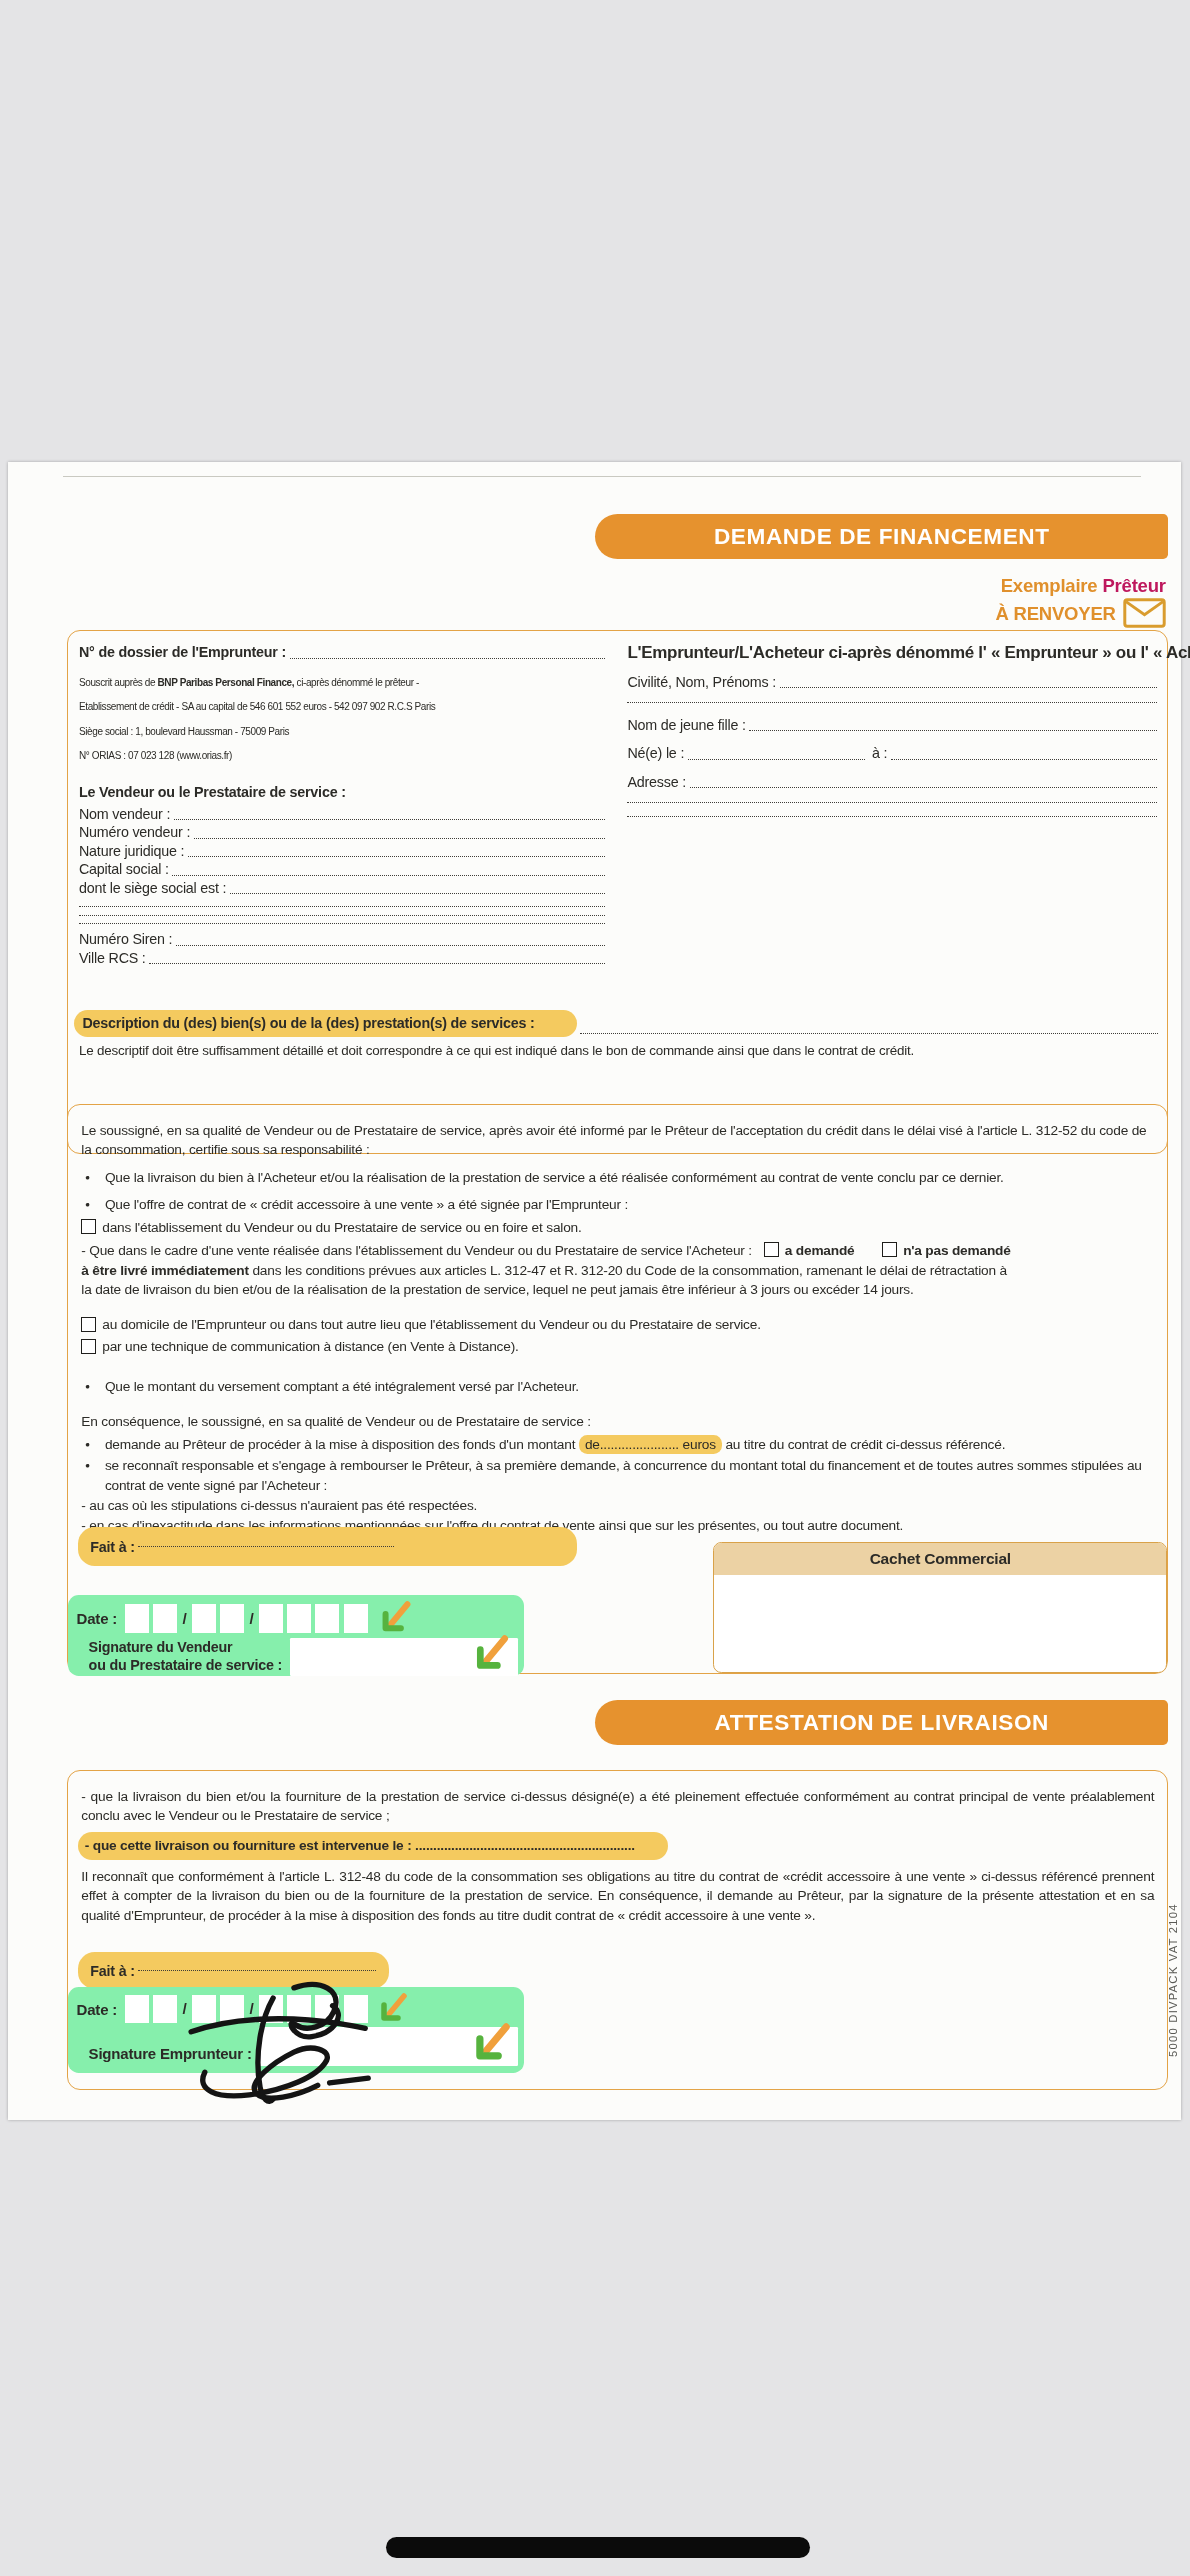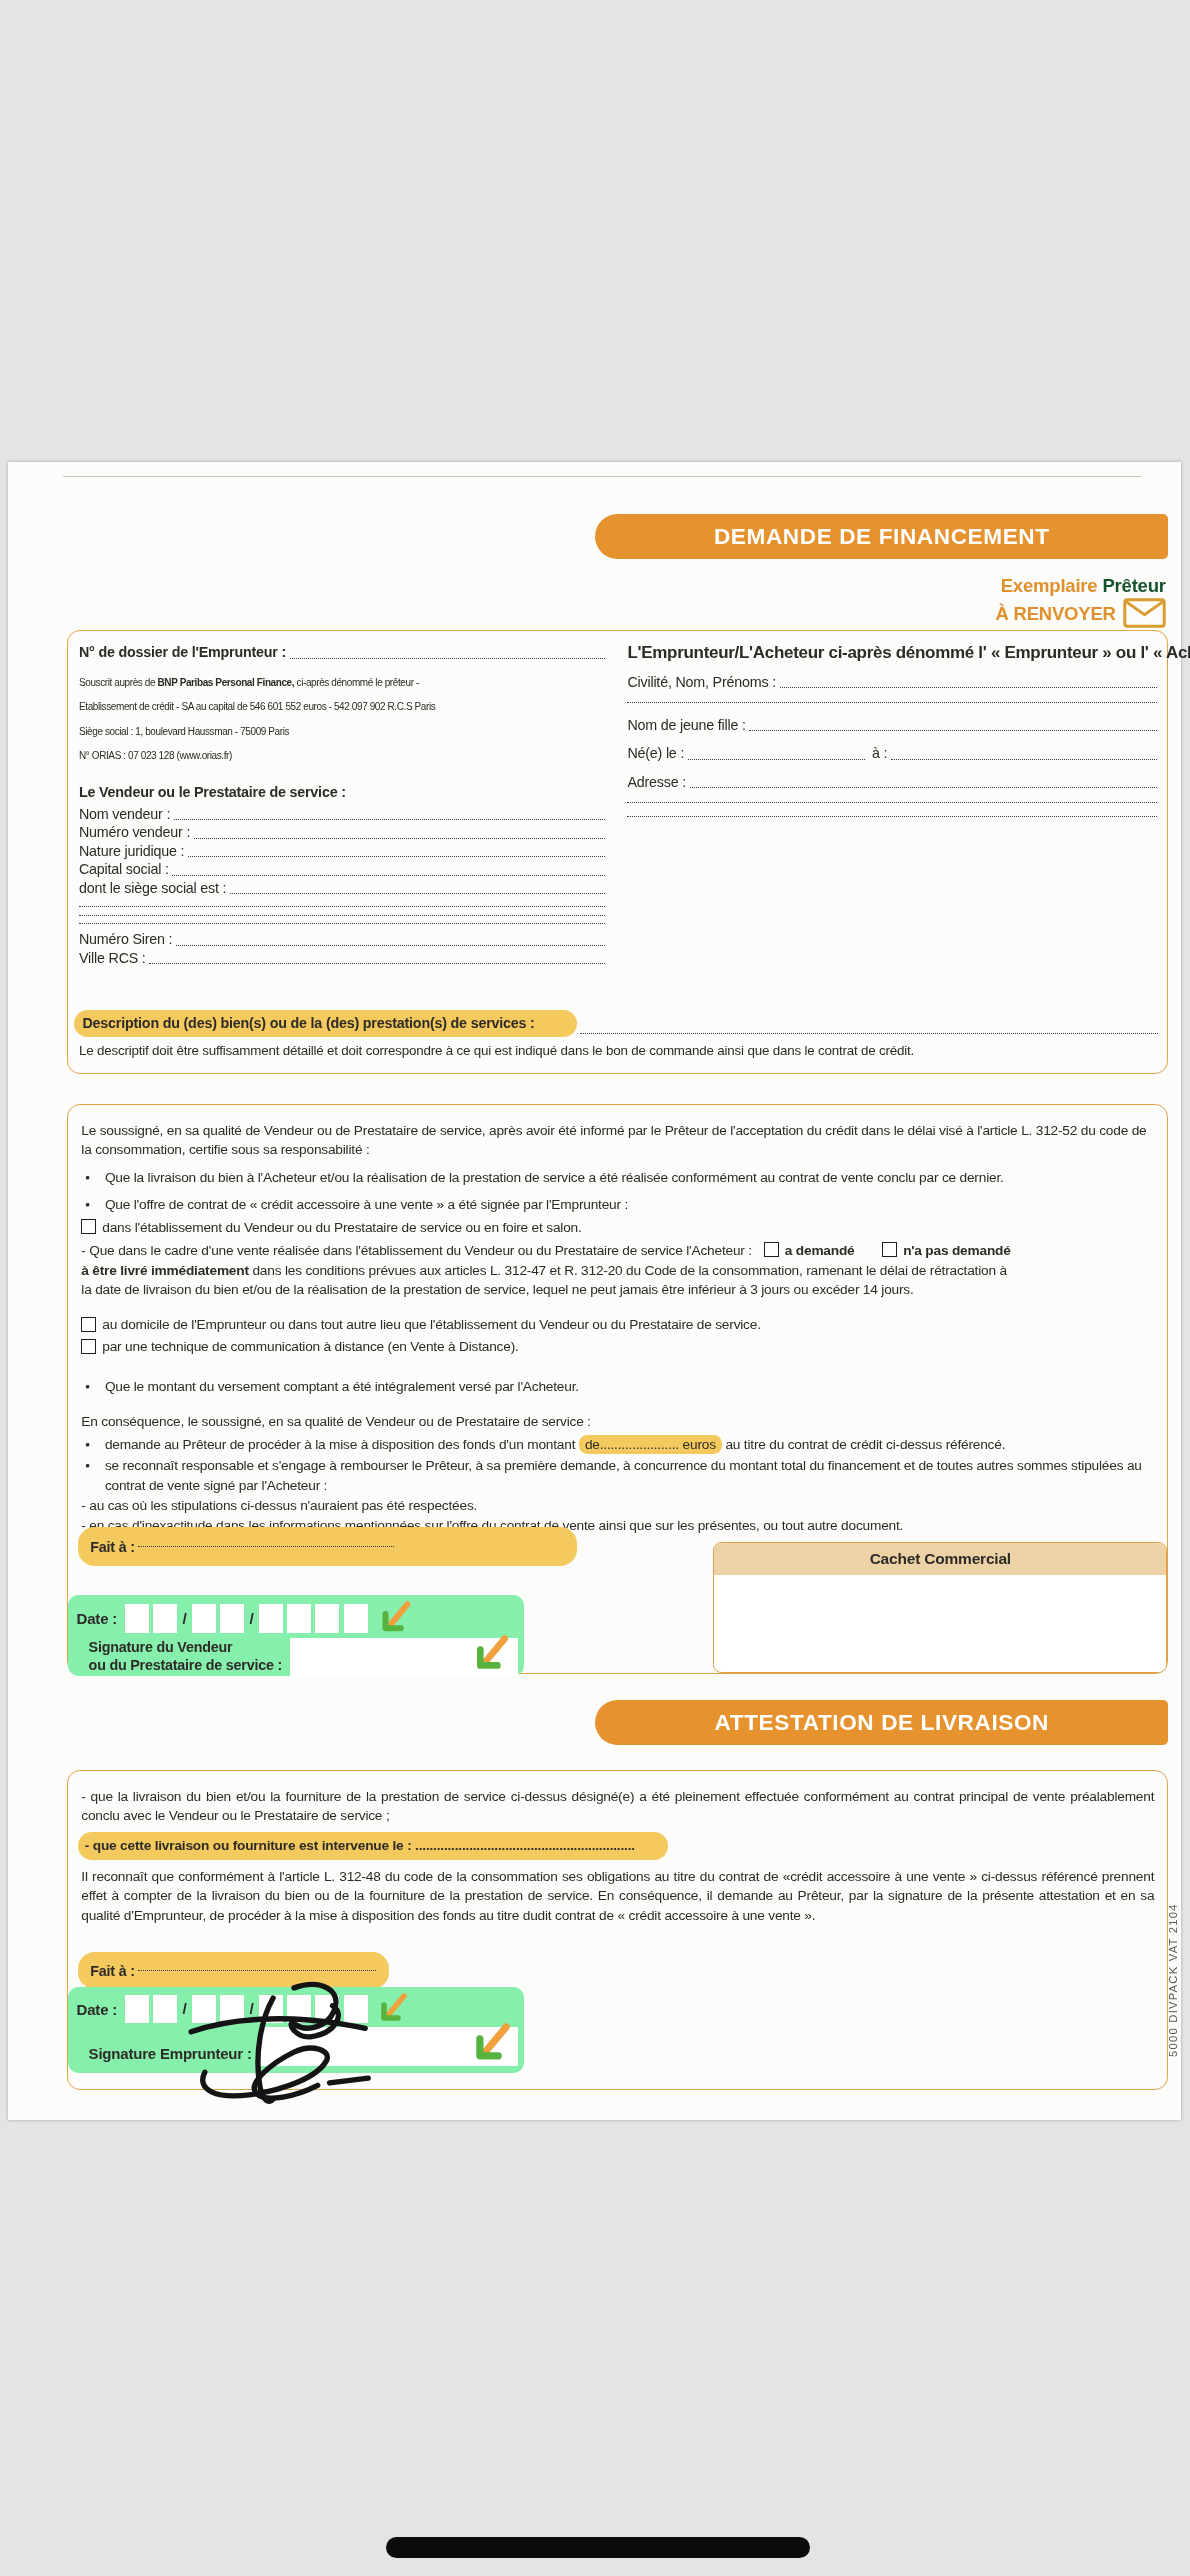--- a/index.html
+++ b/index.html
@@ -18,24 +18,24 @@
   .banner{
     position:absolute;left:587px;width:573px;height:45px;
     background:#e6922e;border-radius:22.6px 4.8px 4.8px 22.6px;
     color:#fff;font-weight:700;font-size:22.6px;letter-spacing:0.6px;
     display:flex;align-items:center;justify-content:center;
   }
   .banner1{top:52px;}
   .banner2{top:1238px;}
   .copyline{position:absolute;right:15.5px;top:111px;text-align:right;font-weight:700;font-size:18.5px;line-height:25px;}
   .orange{color:#e0902c;}
-  .dark{color:#14532d;}
+  .dark{color:#be185d;}
   .copy2{display:flex;align-items:center;justify-content:flex-end;gap:7.1px;}
   .box{position:absolute;border:1.8px solid #e3a346;border-radius:13px;background:transparent;box-sizing:border-box;}
-  .box1{left:59px;top:168px;width:1101px;height:444px;}
+  .box1{left:59px;top:168px;width:1101px;height:524px;}
   .box2{left:59px;top:642px;width:1101px;height:570px;}
   .box3{left:59px;top:1308px;width:1101px;height:320px;}
   .cols{display:flex;gap:21.4px;padding:12px 9.5px 0 10.7px;}
   .col-left{width:527px;flex:none;}
   .col-right{flex:1;min-width:0;}
   .f-row{display:flex;align-items:flex-end;line-height:18.5px;font-size:14.3px;}
   .f-row .lbl{white-space:nowrap;}
   .dots{flex:1;border-bottom:1.5px dotted #3f3d38;margin:0 1.2px 3px 3.6px;height:0.6px;}
   .sp{margin-bottom:10px;}
   .blank{margin-top:3.6px;margin-bottom:3.6px;}

